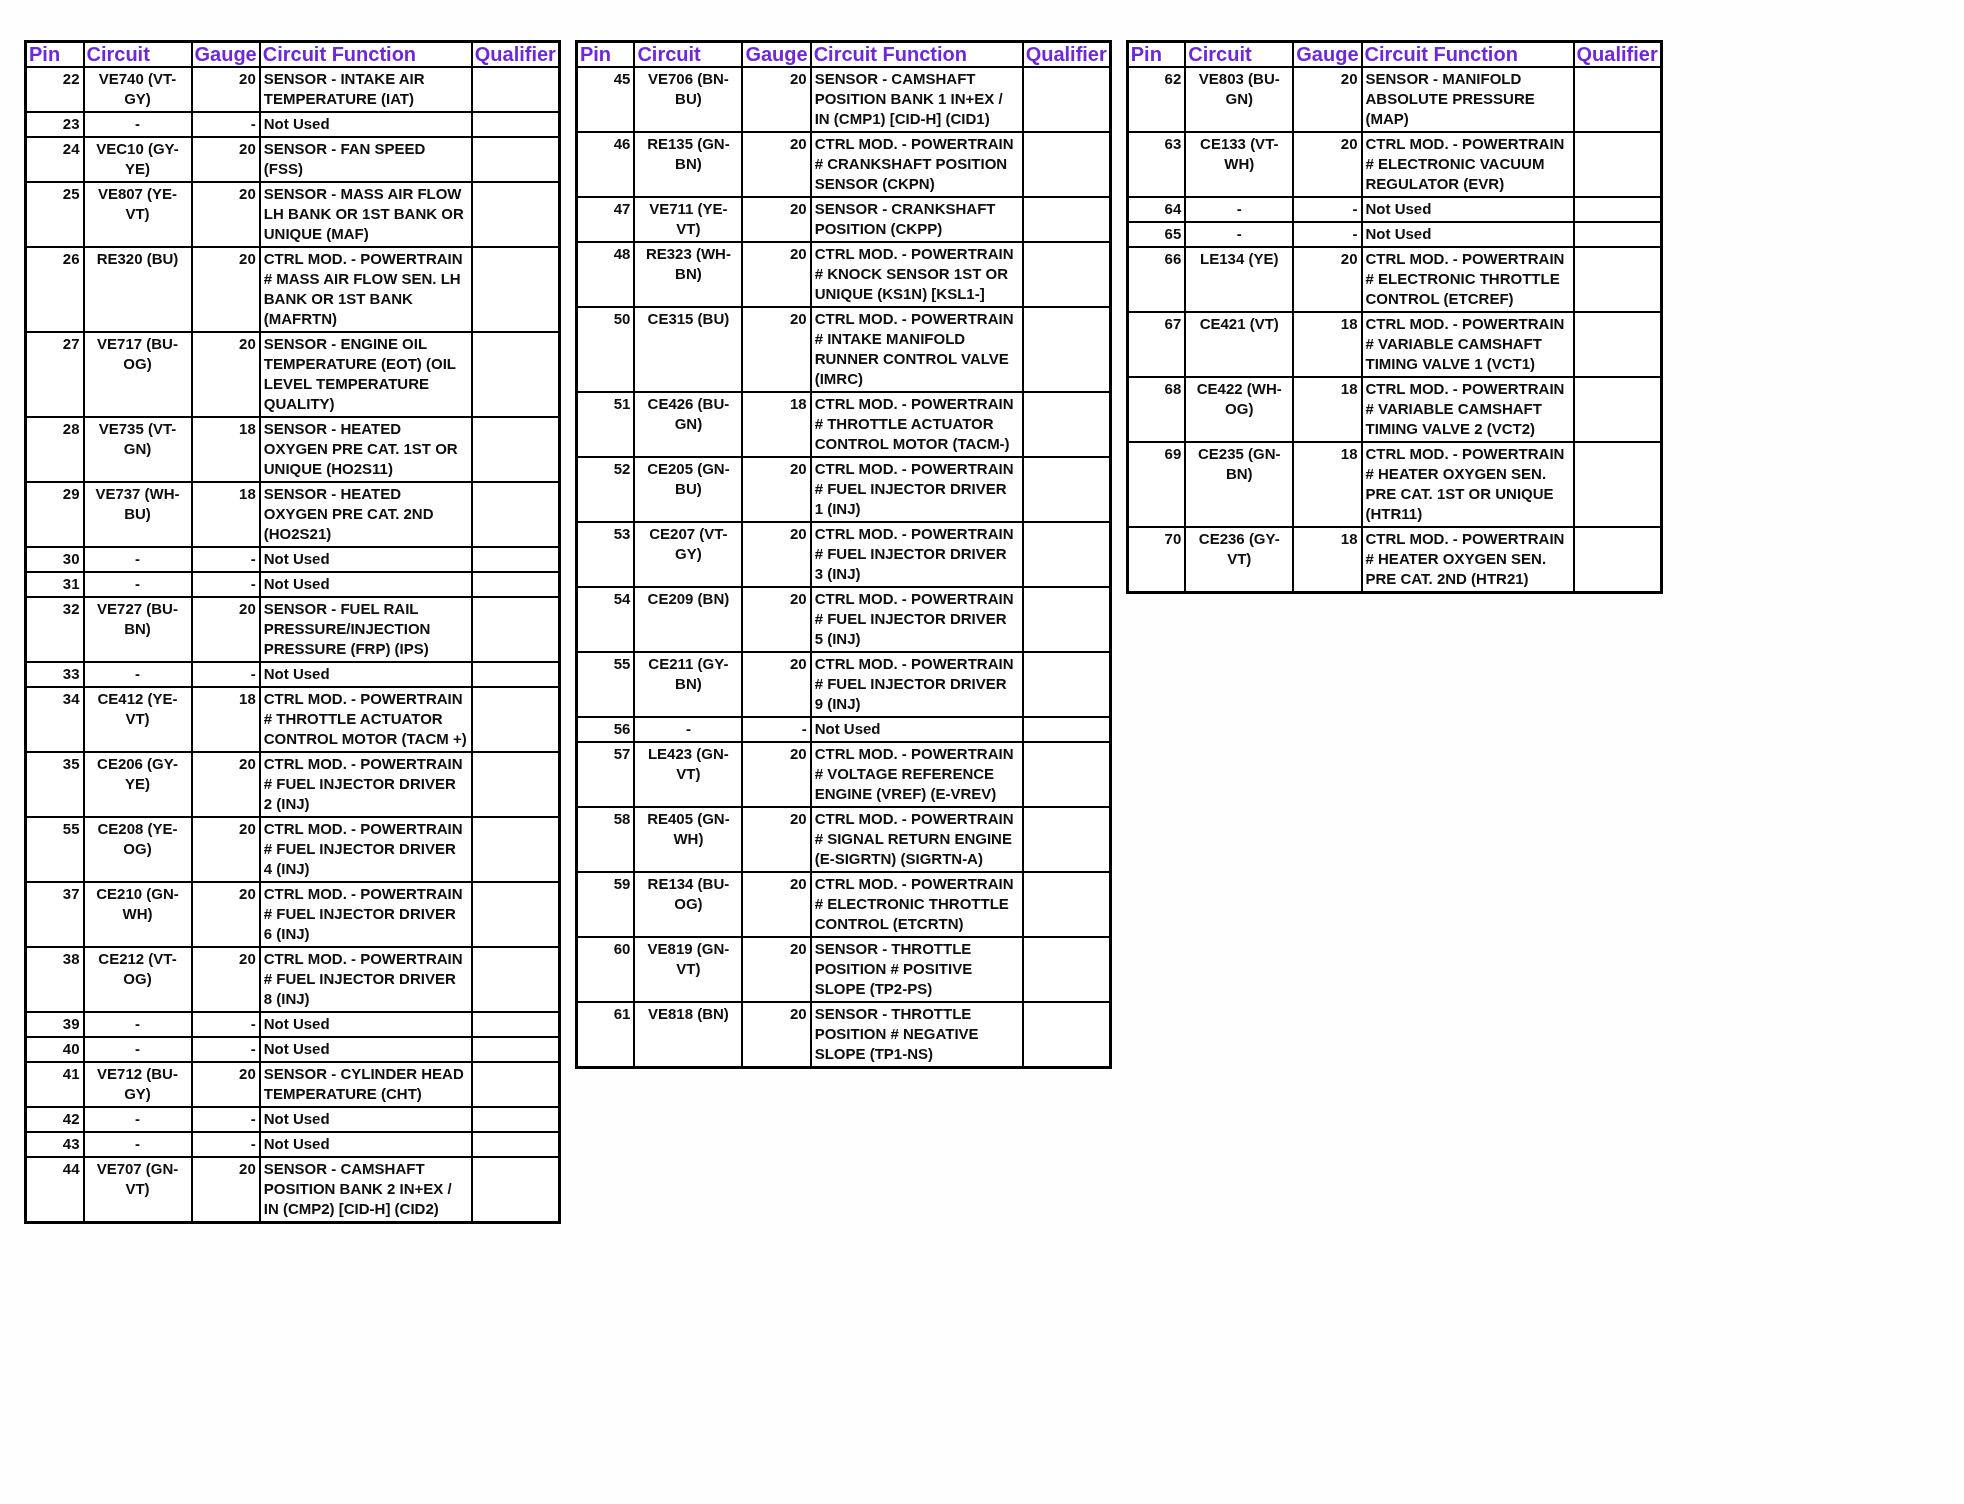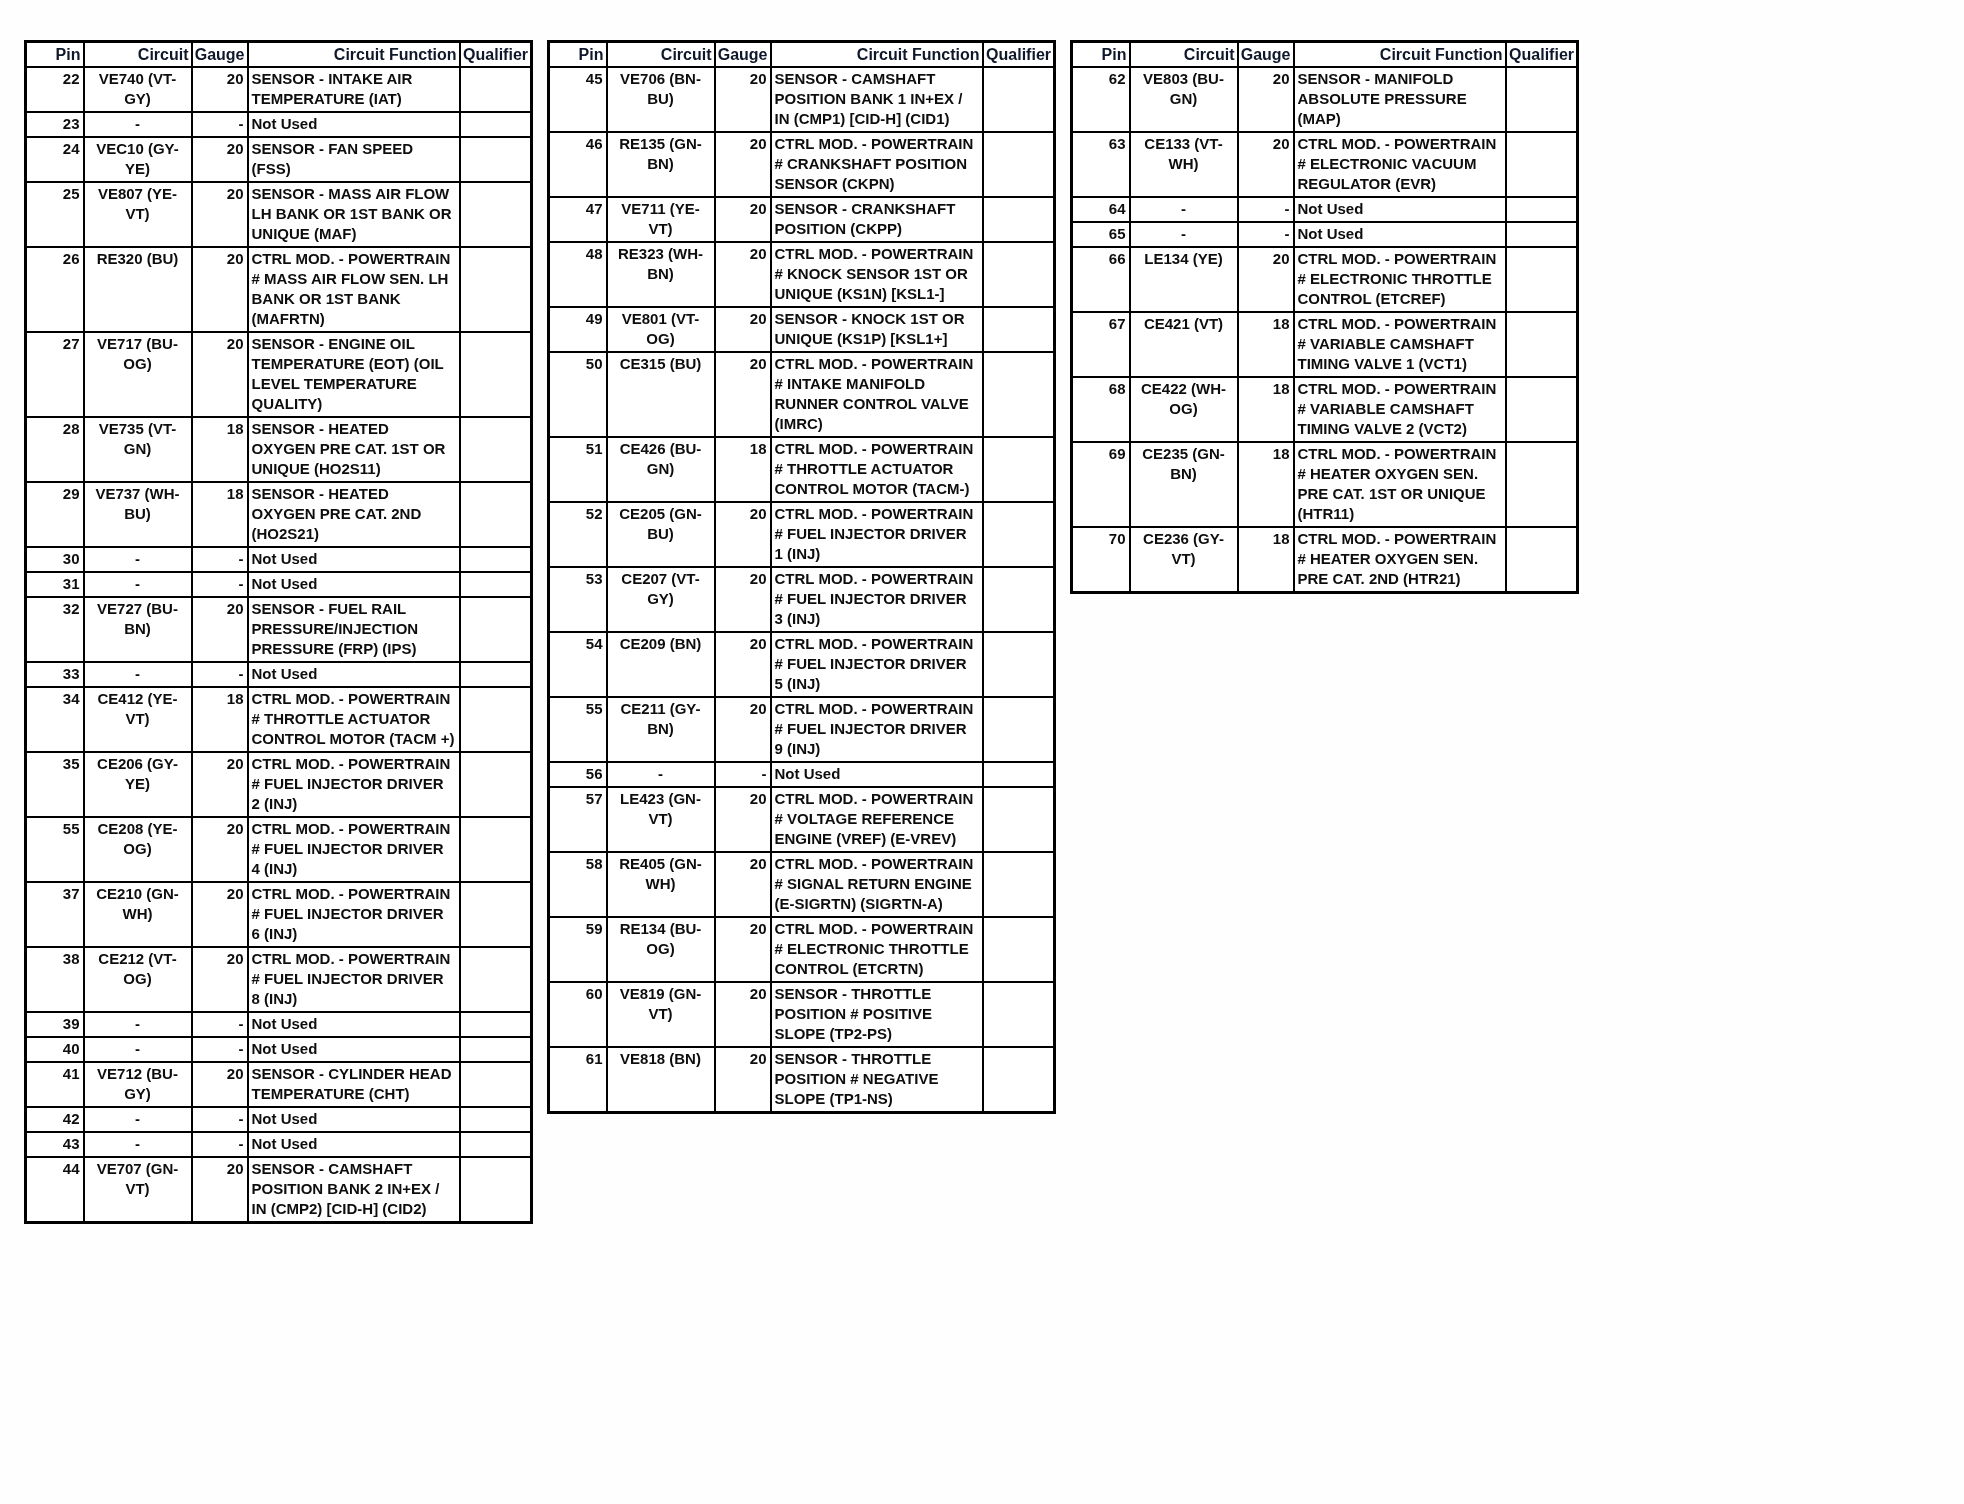--- a/index.html
+++ b/index.html
@@ -33,25 +33,25 @@
     border: 3px solid #000;
   }
   table.pinout th,
   table.pinout td {
     border: 2px solid #000;
     font-weight: 700;
     vertical-align: top;
     overflow: hidden;
   }
   table.pinout th {
-    font-size: 16px;
+    font-size: 20px;
     line-height: 21px;
-    text-align: right;
+    text-align: left;
     padding: 1px 2px;
-    color: #0f172a;
+    color: #6d28d9;
   }
   table.pinout td {
     font-size: 15px;
     line-height: 20px;
     padding: 1px 3px 2px 3px;
     color: #0d0d0d;
   }
   col.w-pin     { width: 58px;  }
   col.w-circuit { width: 108px; }
   col.w-gauge   { width: 56px;  }
@@ -291,27 +291,20 @@
             <td class="c-qual"></td>
           </tr>
           <tr>
             <td class="c-pin">48</td>
             <td class="c-circuit">RE323 (WH-BN)</td>
             <td class="c-gauge">20</td>
             <td class="c-func">CTRL MOD. - POWERTRAIN # KNOCK SENSOR 1ST OR UNIQUE (KS1N) [KSL1-]</td>
             <td class="c-qual"></td>
           </tr>
           <tr>
-            <td class="c-pin">49</td>
-            <td class="c-circuit">VE801 (VT-OG)</td>
-            <td class="c-gauge">20</td>
-            <td class="c-func">SENSOR - KNOCK 1ST OR UNIQUE (KS1P) [KSL1+]</td>
-            <td class="c-qual"></td>
-          </tr>
-          <tr>
             <td class="c-pin">50</td>
             <td class="c-circuit">CE315 (BU)</td>
             <td class="c-gauge">20</td>
             <td class="c-func">CTRL MOD. - POWERTRAIN # INTAKE MANIFOLD RUNNER CONTROL VALVE (IMRC)</td>
             <td class="c-qual"></td>
           </tr>
           <tr>
             <td class="c-pin">51</td>
             <td class="c-circuit">CE426 (BU-GN)</td>
             <td class="c-gauge">18</td>

